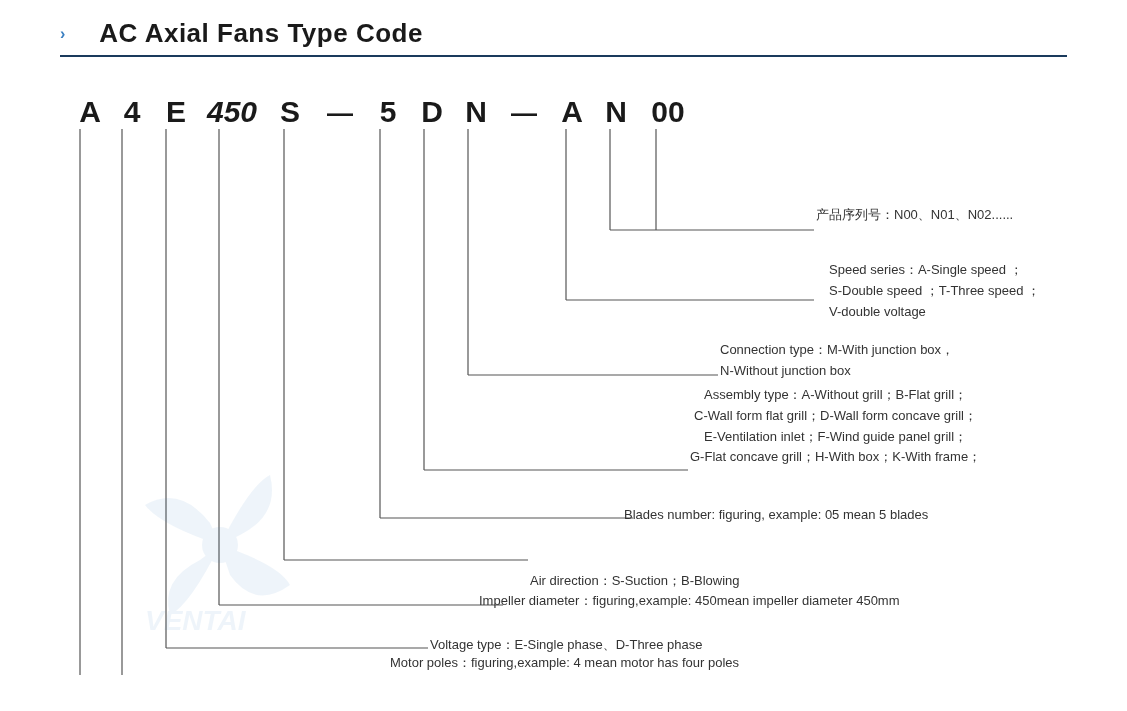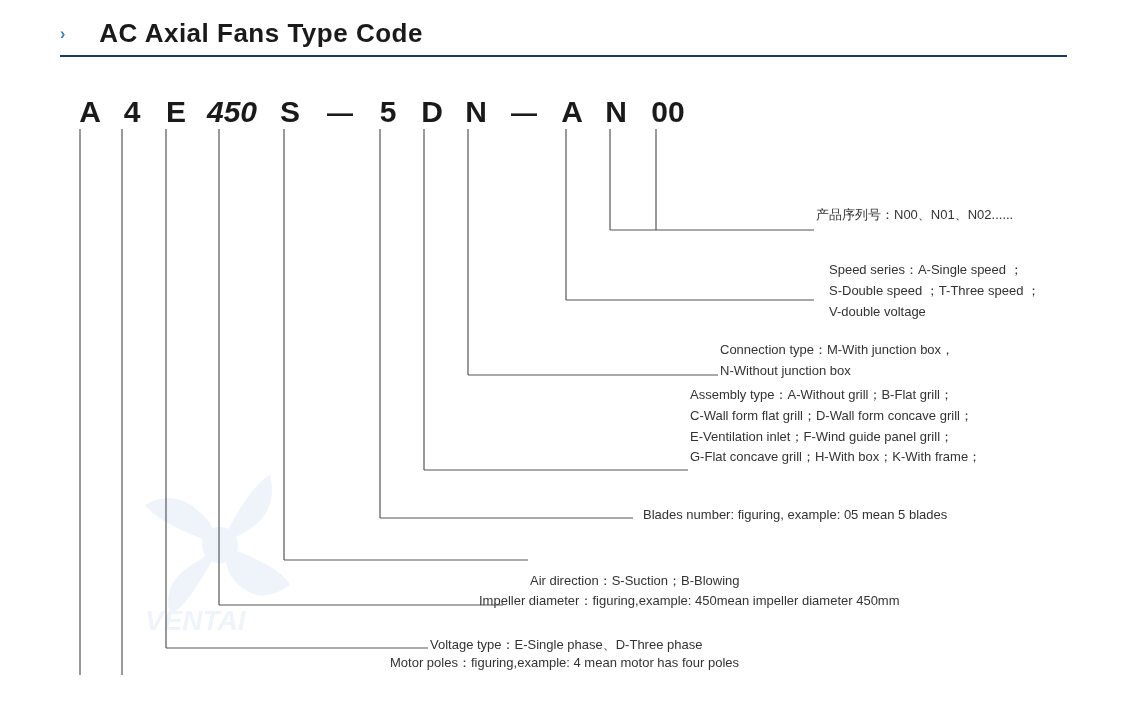--- a/index.html
+++ b/index.html
@@ -173,28 +173,28 @@
       Speed series：A-Single speed ；<br>
       S-Double speed ；T-Three speed ；<br>
       V-double voltage
     </div>
 
     <div class="desc-label" style="top:265px; left:660px; line-height:1.6;">
       Connection type：M-With junction box，<br>
       N-Without junction box
     </div>
 
-    <div class="desc-label" style="top:310px; left:630px; line-height:1.6;">
+    <div class="desc-label" style="top:310px; left:630px; line-height:1.6;text-align:center;">
       Assembly type：A-Without grill；B-Flat grill；<br>
       C-Wall form flat grill；D-Wall form concave grill；<br>
       E-Ventilation inlet；F-Wind guide panel grill；<br>
       G-Flat concave grill；H-With box；K-With frame；
     </div>
 
-    <div class="desc-label" style="top:430px; left:583px;">
+    <div class="desc-label" style="top:430px; left:564px;">
       Blades number: figuring, example: 05 mean 5 blades
     </div>
 
     <div class="desc-label" style="top:496px; left:470px;">
       Air direction：S-Suction；B-Blowing
     </div>
 
     <div class="desc-label" style="top:516px; left:419px;">
       Impeller diameter：figuring,example: 450mean impeller diameter 450mm
     </div>

